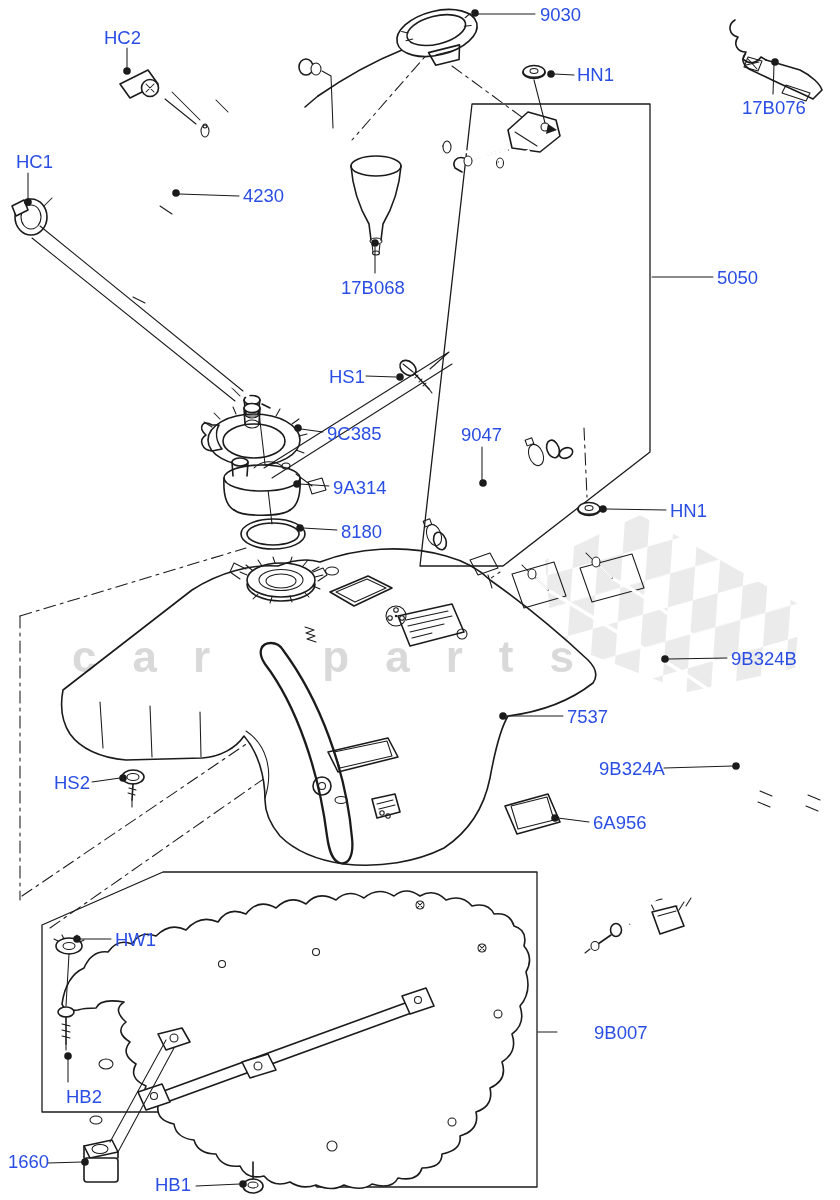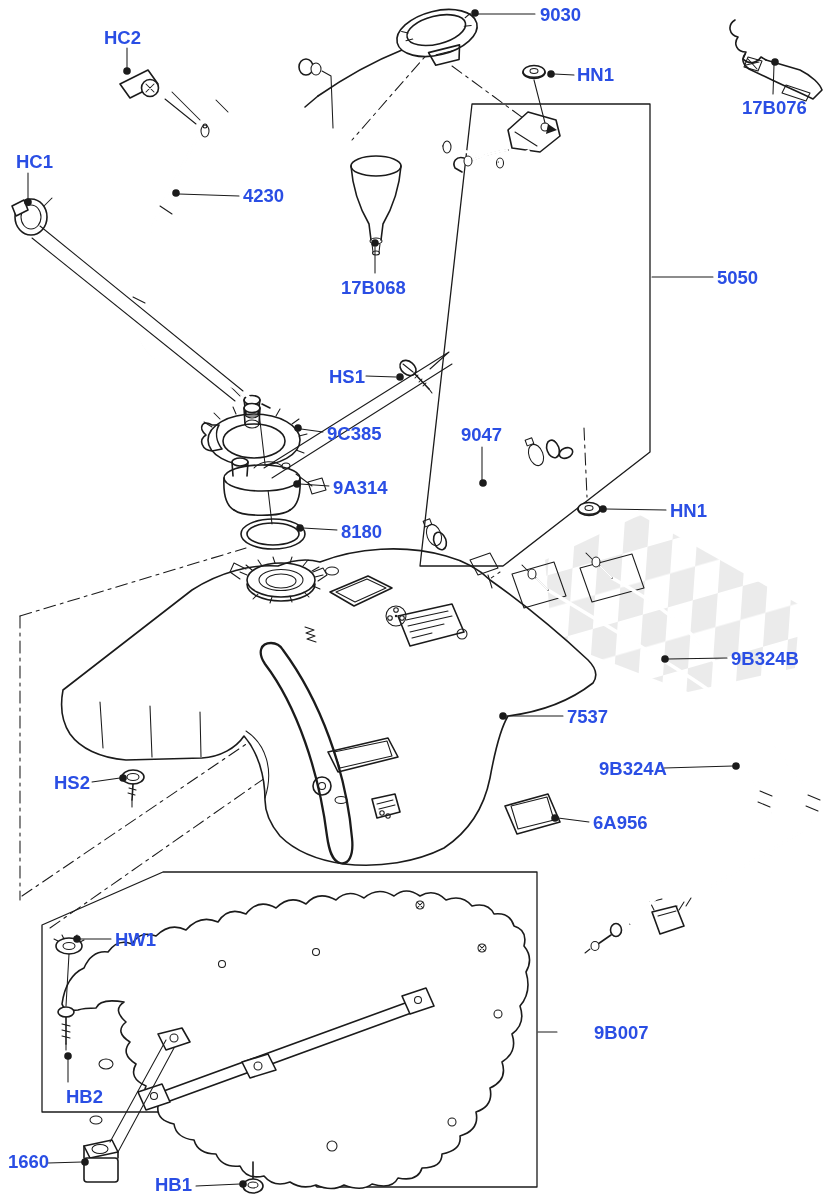--- a/index.html
+++ b/index.html
@@ -8,21 +8,21 @@
   .stage svg{position:absolute;left:0;top:0;}
   .ln{fill:none;stroke:var(--line,#1b1b1b);stroke-width:1.6;stroke-linecap:round;stroke-linejoin:round;}
   .thin{stroke-width:1.05;}
   .med{stroke-width:1.3;}
   .thick{stroke-width:2.3;}
   .wfill{fill:#ffffff;}
   .dash{stroke-dasharray:12 5 3 5;stroke-width:1.05;}
   .dot{fill:var(--line,#1b1b1b);stroke:none;}
   .chk{fill:var(--checker-gray,#dedede);}
   .callout{position:absolute;color:var(--label-blue,#2a4ee4);font-size:18.5px;line-height:21px;
-           white-space:nowrap;cursor:pointer;font-weight:bold;}
+           white-space:nowrap;cursor:pointer;}
   .wm-brand{position:absolute;left:50px;top:534px;font-family:"DejaVu Serif",serif;font-weight:bold;
             font-size:110px;line-height:1;color:var(--watermark-pink,#efa8ae);letter-spacing:-3px;
             mix-blend-mode:multiply;pointer-events:none;}
   .wm-tag{position:absolute;left:72px;top:632px;font-size:44px;font-weight:bold;
           color:var(--watermark-gray,#d9d9d9);letter-spacing:36px;word-spacing:28px;
           mix-blend-mode:multiply;pointer-events:none;}
 </style>
 </head>
 <body>
 
@@ -363,20 +363,21 @@
     <path class="ln thin" d="M557,1032 L538,1032"></path>
     <path class="ln thin" d="M68,1059 L68,1082"></path>
         <circle class="dot" cx="68" cy="1056" r="3.8"></circle>
     <path class="ln thin" d="M48,1163 L82,1162"></path>
         <circle class="dot" cx="85" cy="1162" r="3.8"></circle>
     <path class="ln thin" d="M196,1186 L240,1184"></path>
         <circle class="dot" cx="243" cy="1184" r="3.8"></circle>
   </g>
 </svg>
 
+<div class="wm-tag">car parts</div>
 
 <div class="callout" style="left:104px;top:27px">HC2</div>
 <div class="callout" style="left:540px;top:4px">9030</div>
 <div class="callout" style="left:577px;top:64px">HN1</div>
 <div class="callout" style="left:742px;top:97px">17B076</div>
 <div class="callout" style="left:16px;top:151px">HC1</div>
 <div class="callout" style="left:243px;top:185px">4230</div>
 <div class="callout" style="left:341px;top:277px">17B068</div>
 <div class="callout" style="left:717px;top:267px">5050</div>
 <div class="callout" style="left:329px;top:366px">HS1</div>

